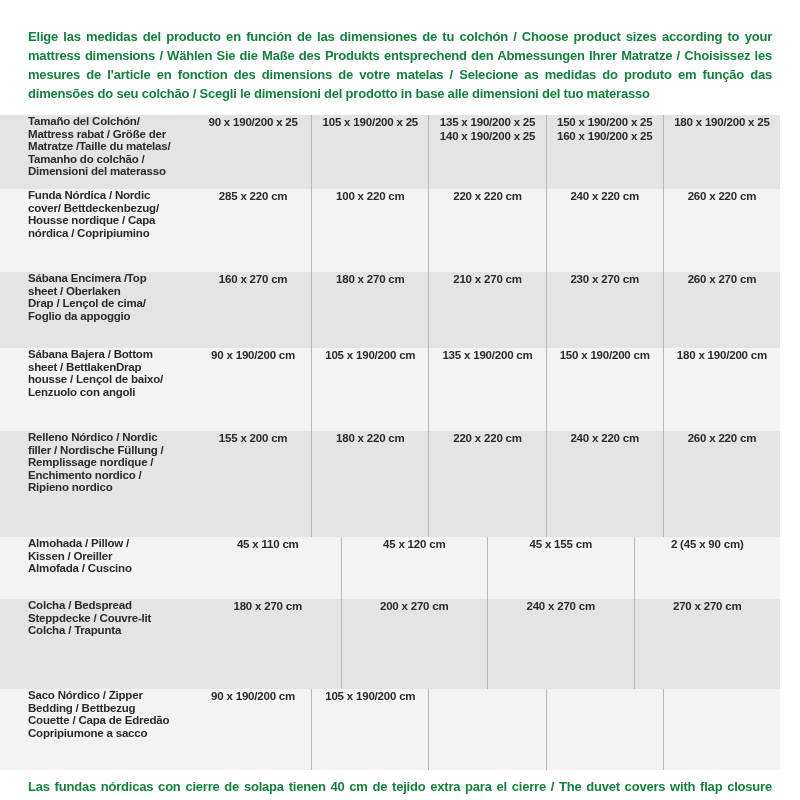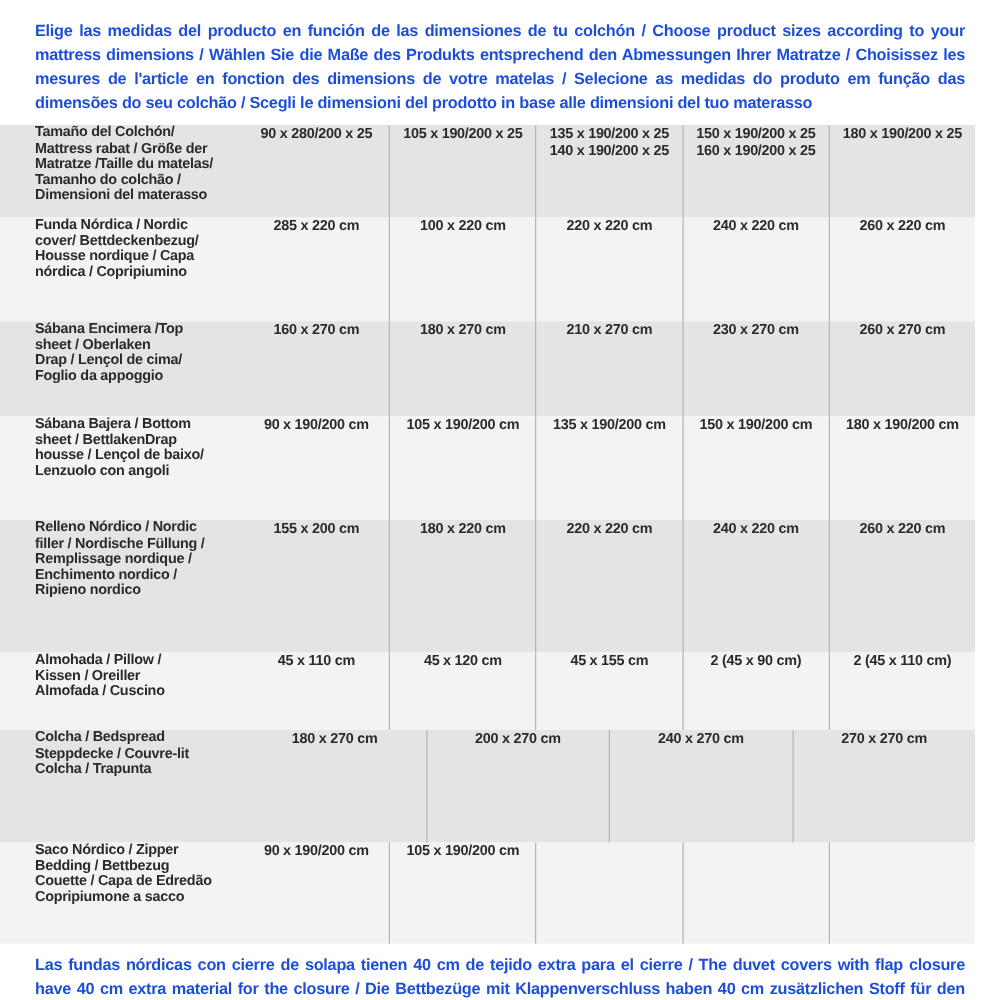--- a/index.html
+++ b/index.html
@@ -15,22 +15,22 @@
     width:800px;height:800px;overflow:hidden;
     font-family:"Liberation Sans","DejaVu Sans",sans-serif;
     color:var(--text);
   }
   .intro, .footnote{
     font-weight:bold;
     font-size:13px;
     line-height:19px;
     text-align:justify;
     letter-spacing:-0.2px;
-    margin:0 28px;
-    color:#1d4ed8;
+    margin:12px 28px;
+    color:#15803d;
   }
   .intro{padding-top:15px;}
   .footnote{margin-top:7px;}
   .size-table{
     margin-top:9px;
     width:780px;
   }
   .trow{
     display:flex;
     align-items:center;
@@ -80,21 +80,21 @@
 <div class="size-table">
     <div class="trow">
       <div class="cell label-cell">
         <div>Tamaño del Colchón/</div>
         <div>Mattress rabat / Größe der</div>
         <div>Matratze /Taille du matelas/</div>
         <div>Tamanho do colchão /</div>
         <div>Dimensioni del materasso</div>
       </div>
       <div class="cell value-cell">
-        <div>90 x 280/200 x 25</div>
+        <div>90 x 190/200 x 25</div>
       </div>
       <div class="cell value-cell sep">
         <div>105 x 190/200 x 25</div>
       </div>
       <div class="cell value-cell sep">
         <div>135 x 190/200 x 25</div>
         <div>140 x 190/200 x 25</div>
       </div>
       <div class="cell value-cell sep">
         <div>150 x 190/200 x 25</div>
@@ -208,23 +208,20 @@
       </div>
       <div class="cell value-cell sep">
         <div>45 x 120 cm</div>
       </div>
       <div class="cell value-cell sep">
         <div>45 x 155 cm</div>
       </div>
       <div class="cell value-cell sep">
         <div>2 (45 x 90 cm)</div>
       </div>
-      <div class="cell value-cell sep">
-        <div>2 (45 x 110 cm)</div>
-      </div>
     </div>
     <div class="trow">
       <div class="cell label-cell">
         <div>Colcha / Bedspread</div>
         <div>Steppdecke / Couvre-lit</div>
         <div>Colcha / Trapunta</div>
       </div>
       <div class="cell value-cell">
         <div>180 x 270 cm</div>
       </div>

